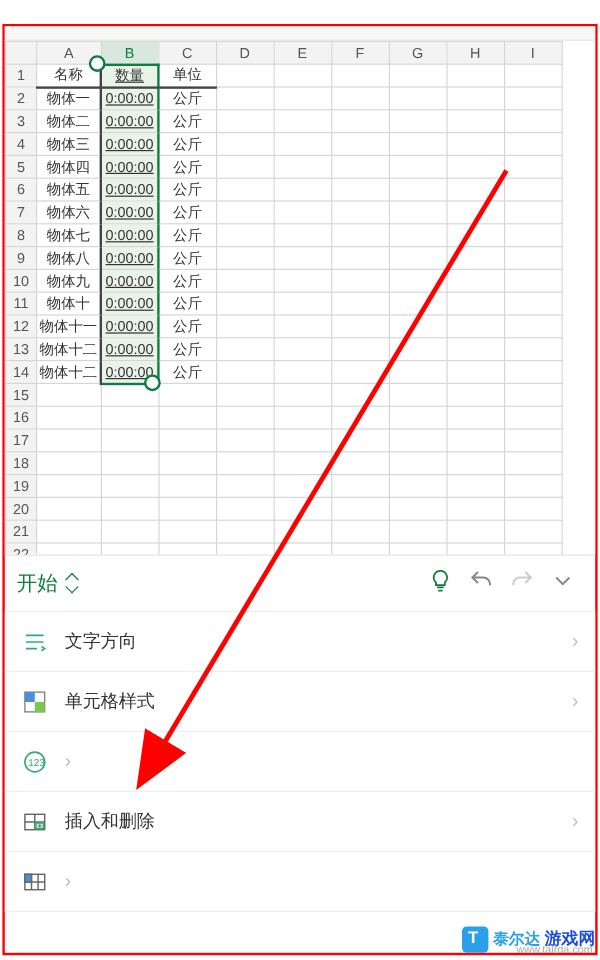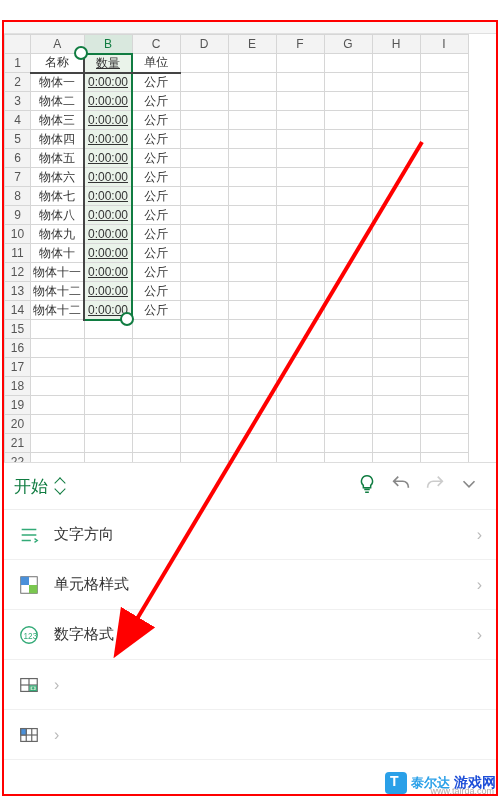--- a/index.html
+++ b/index.html
@@ -434,34 +434,34 @@
     <span class="mlabel">单元格样式</span>
     <span class="mchev">›</span>
       </div>
       <div class="menu-item">
         <span class="micon">
           <svg class="ic" viewBox="0 0 24 24" fill="none" stroke="#3a7" stroke-width="1.5">
             <circle cx="12" cy="12" r="9"></circle>
             <text x="6" y="16" font-size="9" fill="#3a7" stroke="none">123</text>
           </svg>
         </span>
-    <span class="mlabel">数字格式</span>
     <span class="mchev">›</span>
       </div>
       <div class="menu-item">
         <span class="micon">
           <svg class="ic" viewBox="0 0 24 24" fill="none" stroke="#666" stroke-width="1.3">
             <rect x="3" y="5" width="18" height="14"></rect>
             <line x1="3" y1="12" x2="21" y2="12"></line>
             <line x1="12" y1="5" x2="12" y2="19"></line>
             <rect x="13" y="13" width="7" height="5" fill="#cfe8cf" stroke="#3a7"></rect>
             <line x1="16.5" y1="14" x2="16.5" y2="17" stroke="#3a7"></line>
             <line x1="15" y1="15.5" x2="18" y2="15.5" stroke="#3a7"></line>
           </svg>
         </span>
+    <span class="mlabel">插入和删除</span>
     <span class="mchev">›</span>
       </div>
       <div class="menu-item">
         <span class="micon">
           <svg class="ic" viewBox="0 0 24 24" fill="none" stroke="#666" stroke-width="1.3">
             <rect x="3" y="5" width="18" height="14"></rect>
             <line x1="3" y1="12" x2="21" y2="12"></line>
             <line x1="9" y1="5" x2="9" y2="19"></line>
             <line x1="15" y1="5" x2="15" y2="19"></line>
             <rect x="3" y="5" width="6" height="7" fill="#4a90d9"></rect>

